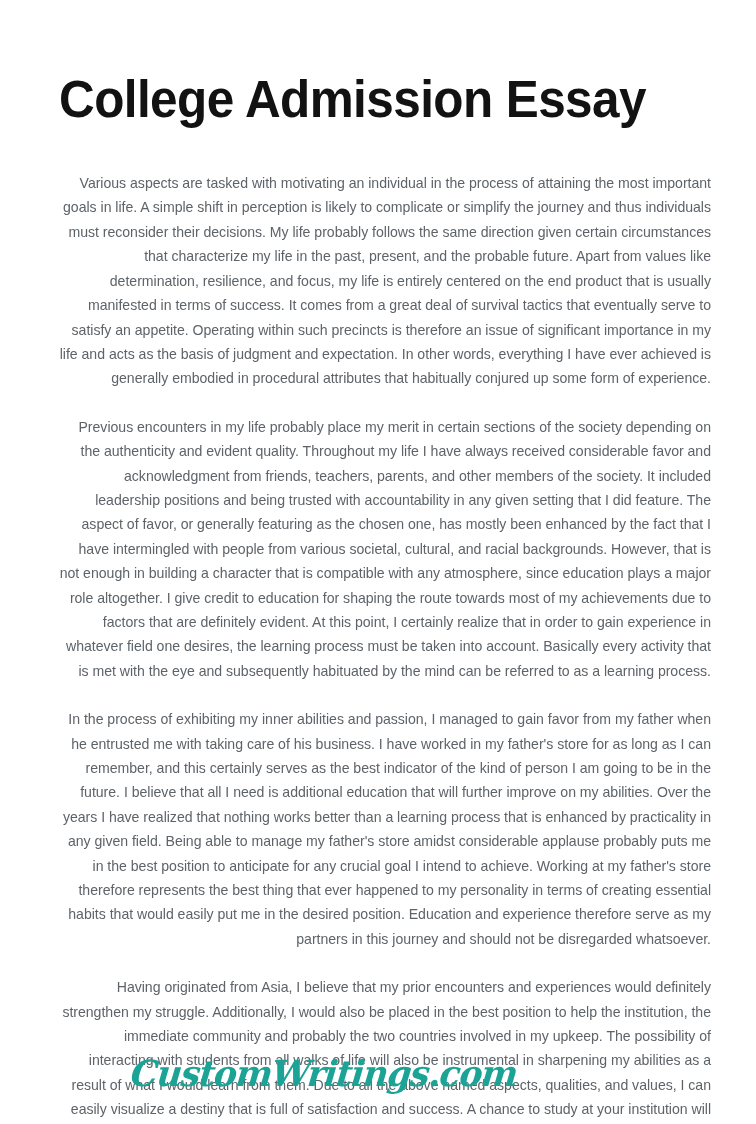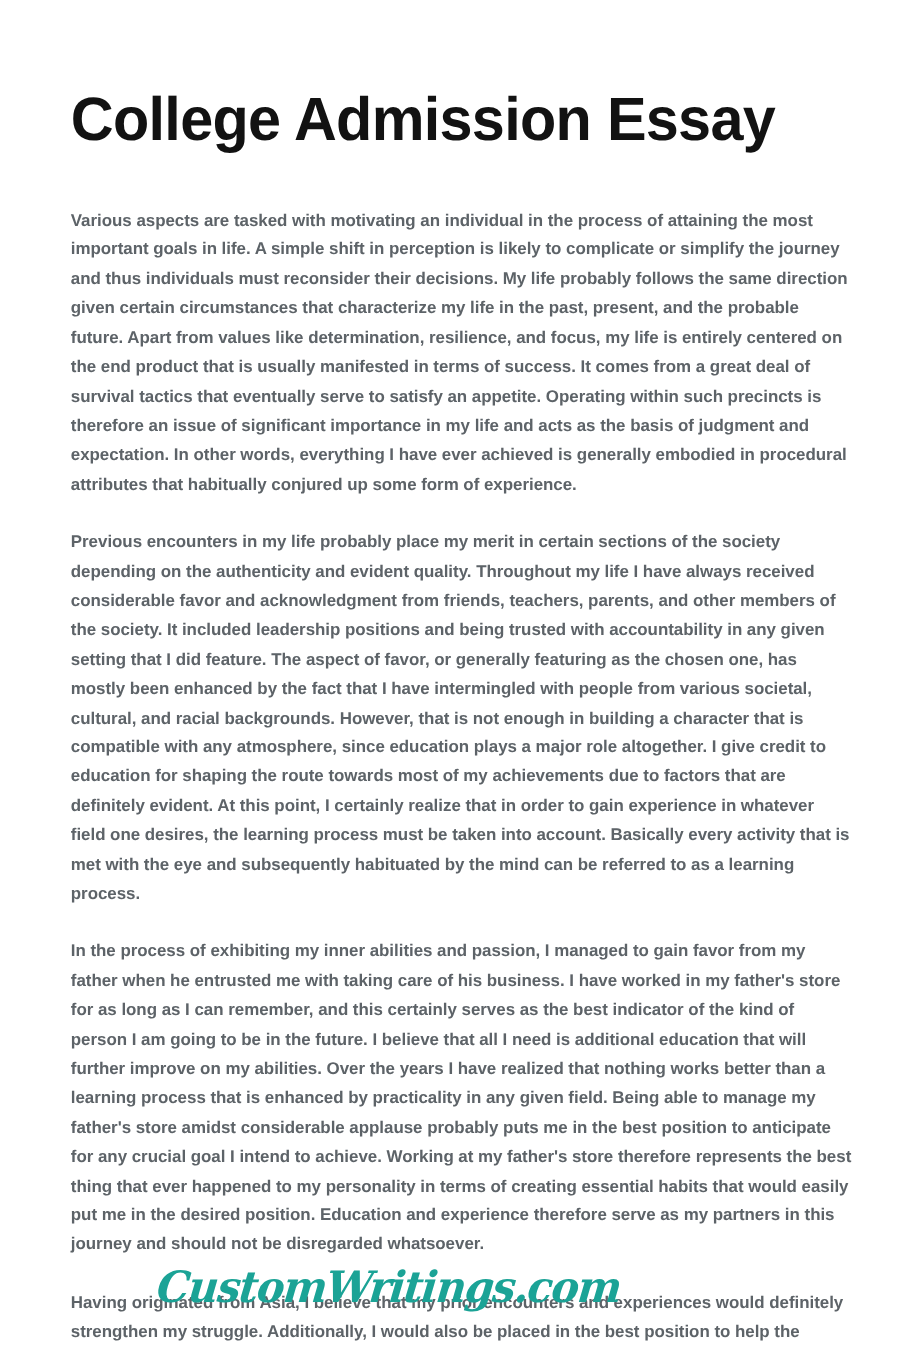--- a/index.html
+++ b/index.html
@@ -40,22 +40,21 @@
     white-space: nowrap;
   }
   .essay-body {
     color: #5d6368;
     font-size: 14.1px;
     line-height: 24.4px;
     letter-spacing: -0.02px;
   }
   .essay-body p {
     margin: 0 0 24px 0;
-    text-align: left;
-    font-weight: bold;
+    text-align: right;
   }
   .essay-body p:last-child {
     margin-bottom: 0;
   }
   .brand {
     position: absolute;
     left: 0;
     right: 0;
     top: 1048px;
     text-align: center;

